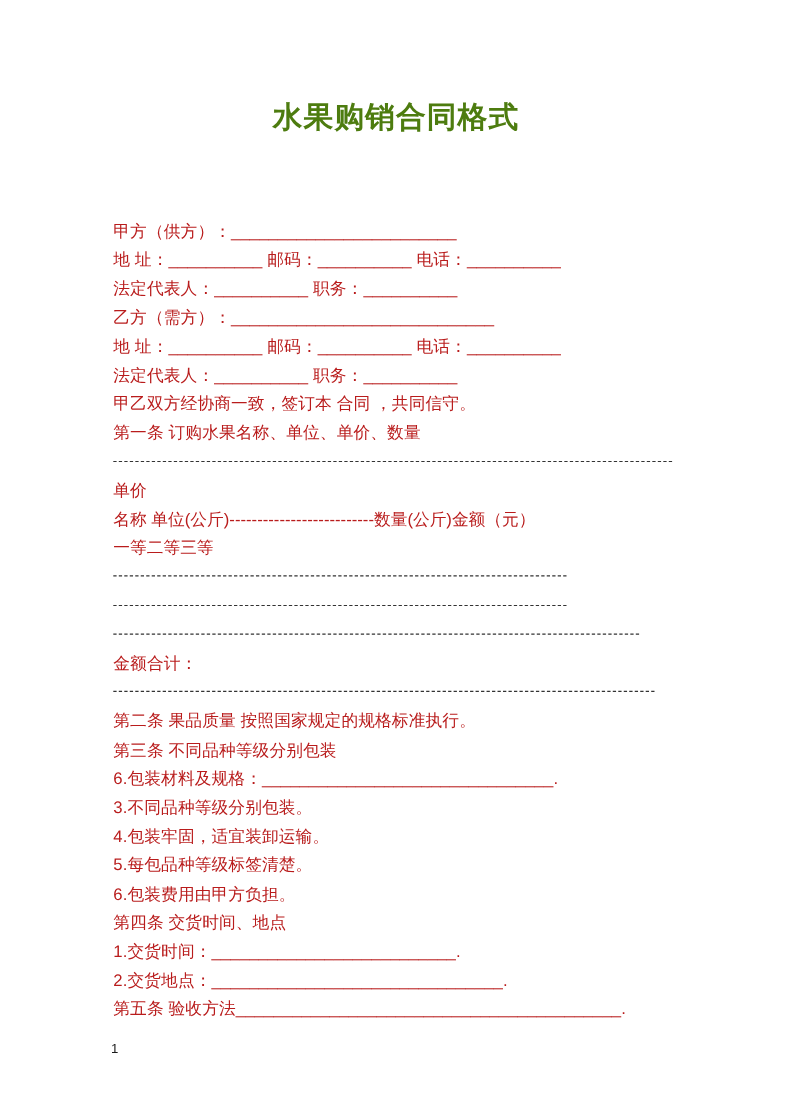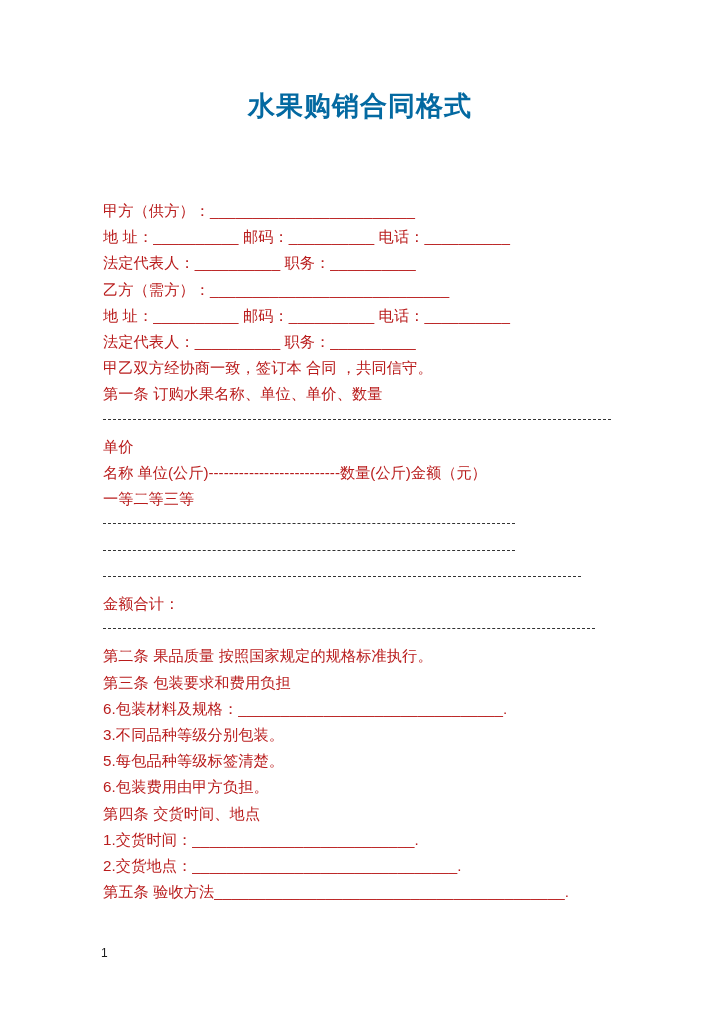--- a/index.html
+++ b/index.html
@@ -19,21 +19,21 @@
     box-sizing: border-box;
   }
   #doc-title {
     position: absolute;
     top: 86px;
     left: 0;
     width: 720px;
     text-align: center;
     font-size: 27px;
     font-weight: bold;
-    color: #0369a1;
+    color: #4d7c0f;
     letter-spacing: 1px;
     line-height: 40px;
   }
   #body-block {
     position: absolute;
     left: 103px;
     top: 198px;
     width: 530px;
   }
   .line {
@@ -104,23 +104,24 @@
       <div class="rule" style="width:478px"></div>
     </div>
 
     <div class="line">金额合计：</div>
 
     <div class="rule-row">
       <div class="rule" style="width:492px"></div>
     </div>
 
     <div class="line">第二条 果品质量 按照国家规定的规格标准执行。</div>
-    <div class="line">第三条 包装要求和费用负担</div>
+    <div class="line">第三条 不同品种等级分别包装</div>
     <div class="line">6.包装材料及规格：_______________________________.</div>
     <div class="line">3.不同品种等级分别包装。</div>
+    <div class="line">4.包装牢固，适宜装卸运输。</div>
     <div class="line">5.每包品种等级标签清楚。</div>
     <div class="line">6.包装费用由甲方负担。</div>
     <div class="line">第四条 交货时间、地点</div>
     <div class="line">1.交货时间：__________________________.</div>
     <div class="line">2.交货地点：_______________________________.</div>
     <div class="line">第五条 验收方法_________________________________________.</div>
 
   </div>
 
   <div id="page-number">1</div>

